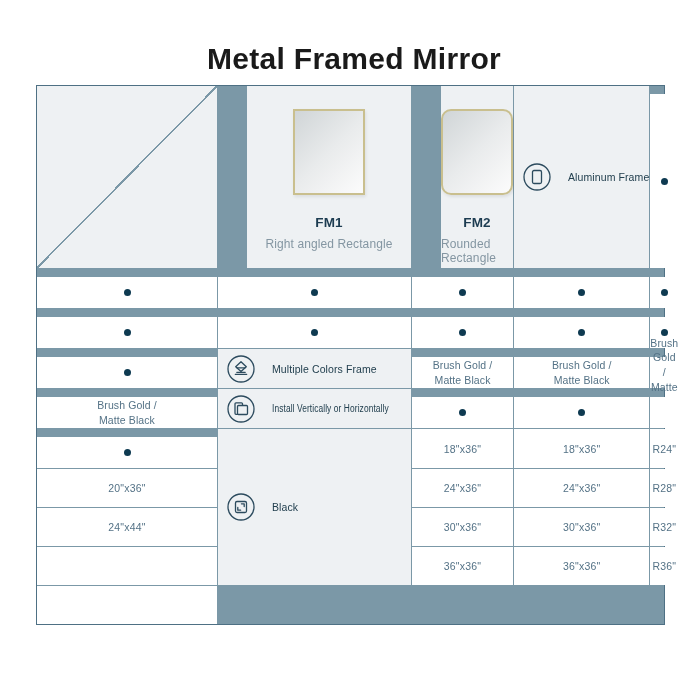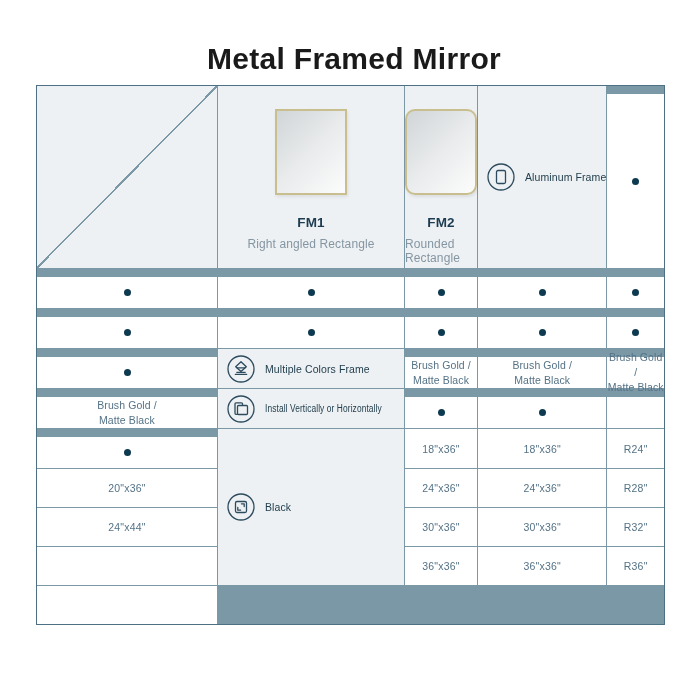--- a/index.html
+++ b/index.html
@@ -35,35 +35,36 @@
     background-color:var(--head-bg);
     background-image:linear-gradient(to bottom right,
       transparent calc(50% - .8px),
       var(--line) calc(50% - .8px),
       var(--line) calc(50% + .8px),
       transparent calc(50% + .8px));
   }
   .product-cell{
     display:flex; flex-direction:column; align-items:center;
     padding-top:16px;
+    margin-left:29px;
   }
   .mirror-wrap{height:100px; display:flex; align-items:center; justify-content:center;}
   .mirror{
     border:2px solid var(--gold);
     background:linear-gradient(135deg,#d0d5d7 0%,#e9ebec 50%,#fcfcfc 100%);
     box-shadow:1px 2px 3px rgba(0,0,0,.08);
   }
   .shape-rect{width:72px;height:86px;}
   .shape-rounded{width:72px;height:86px;border-radius:10px;}
   .shape-circle{width:82px;height:82px;border-radius:50%;}
   .shape-pill{width:50px;height:90px;border-radius:26px;}
   .model{margin-top:13px;font-size:13.5px;font-weight:700;color:var(--navy);letter-spacing:.2px;}
   .desc{margin-top:7px;font-size:12px;color:var(--muted);letter-spacing:.1px;}
   .label-cell{
-    display:flex; align-items:center; gap:9px; padding-left:8px;
+    display:flex; align-items:center; gap:16px; padding-left:8px;
   }
   .label-cell .icon{flex:0 0 30px;width:30px;height:30px;display:flex;}
   .label-cell .icon svg{width:30px;height:30px;}
   .feature-label{
     font-size:10.5px; color:#23404f; font-weight:500; white-space:nowrap;
     letter-spacing:.1px;
   }
   .feature-label.tight{font-size:10px;transform:scaleX(.84);transform-origin:left center;}
   .value-cell{
     display:flex; flex-direction:column; align-items:center; justify-content:center;

